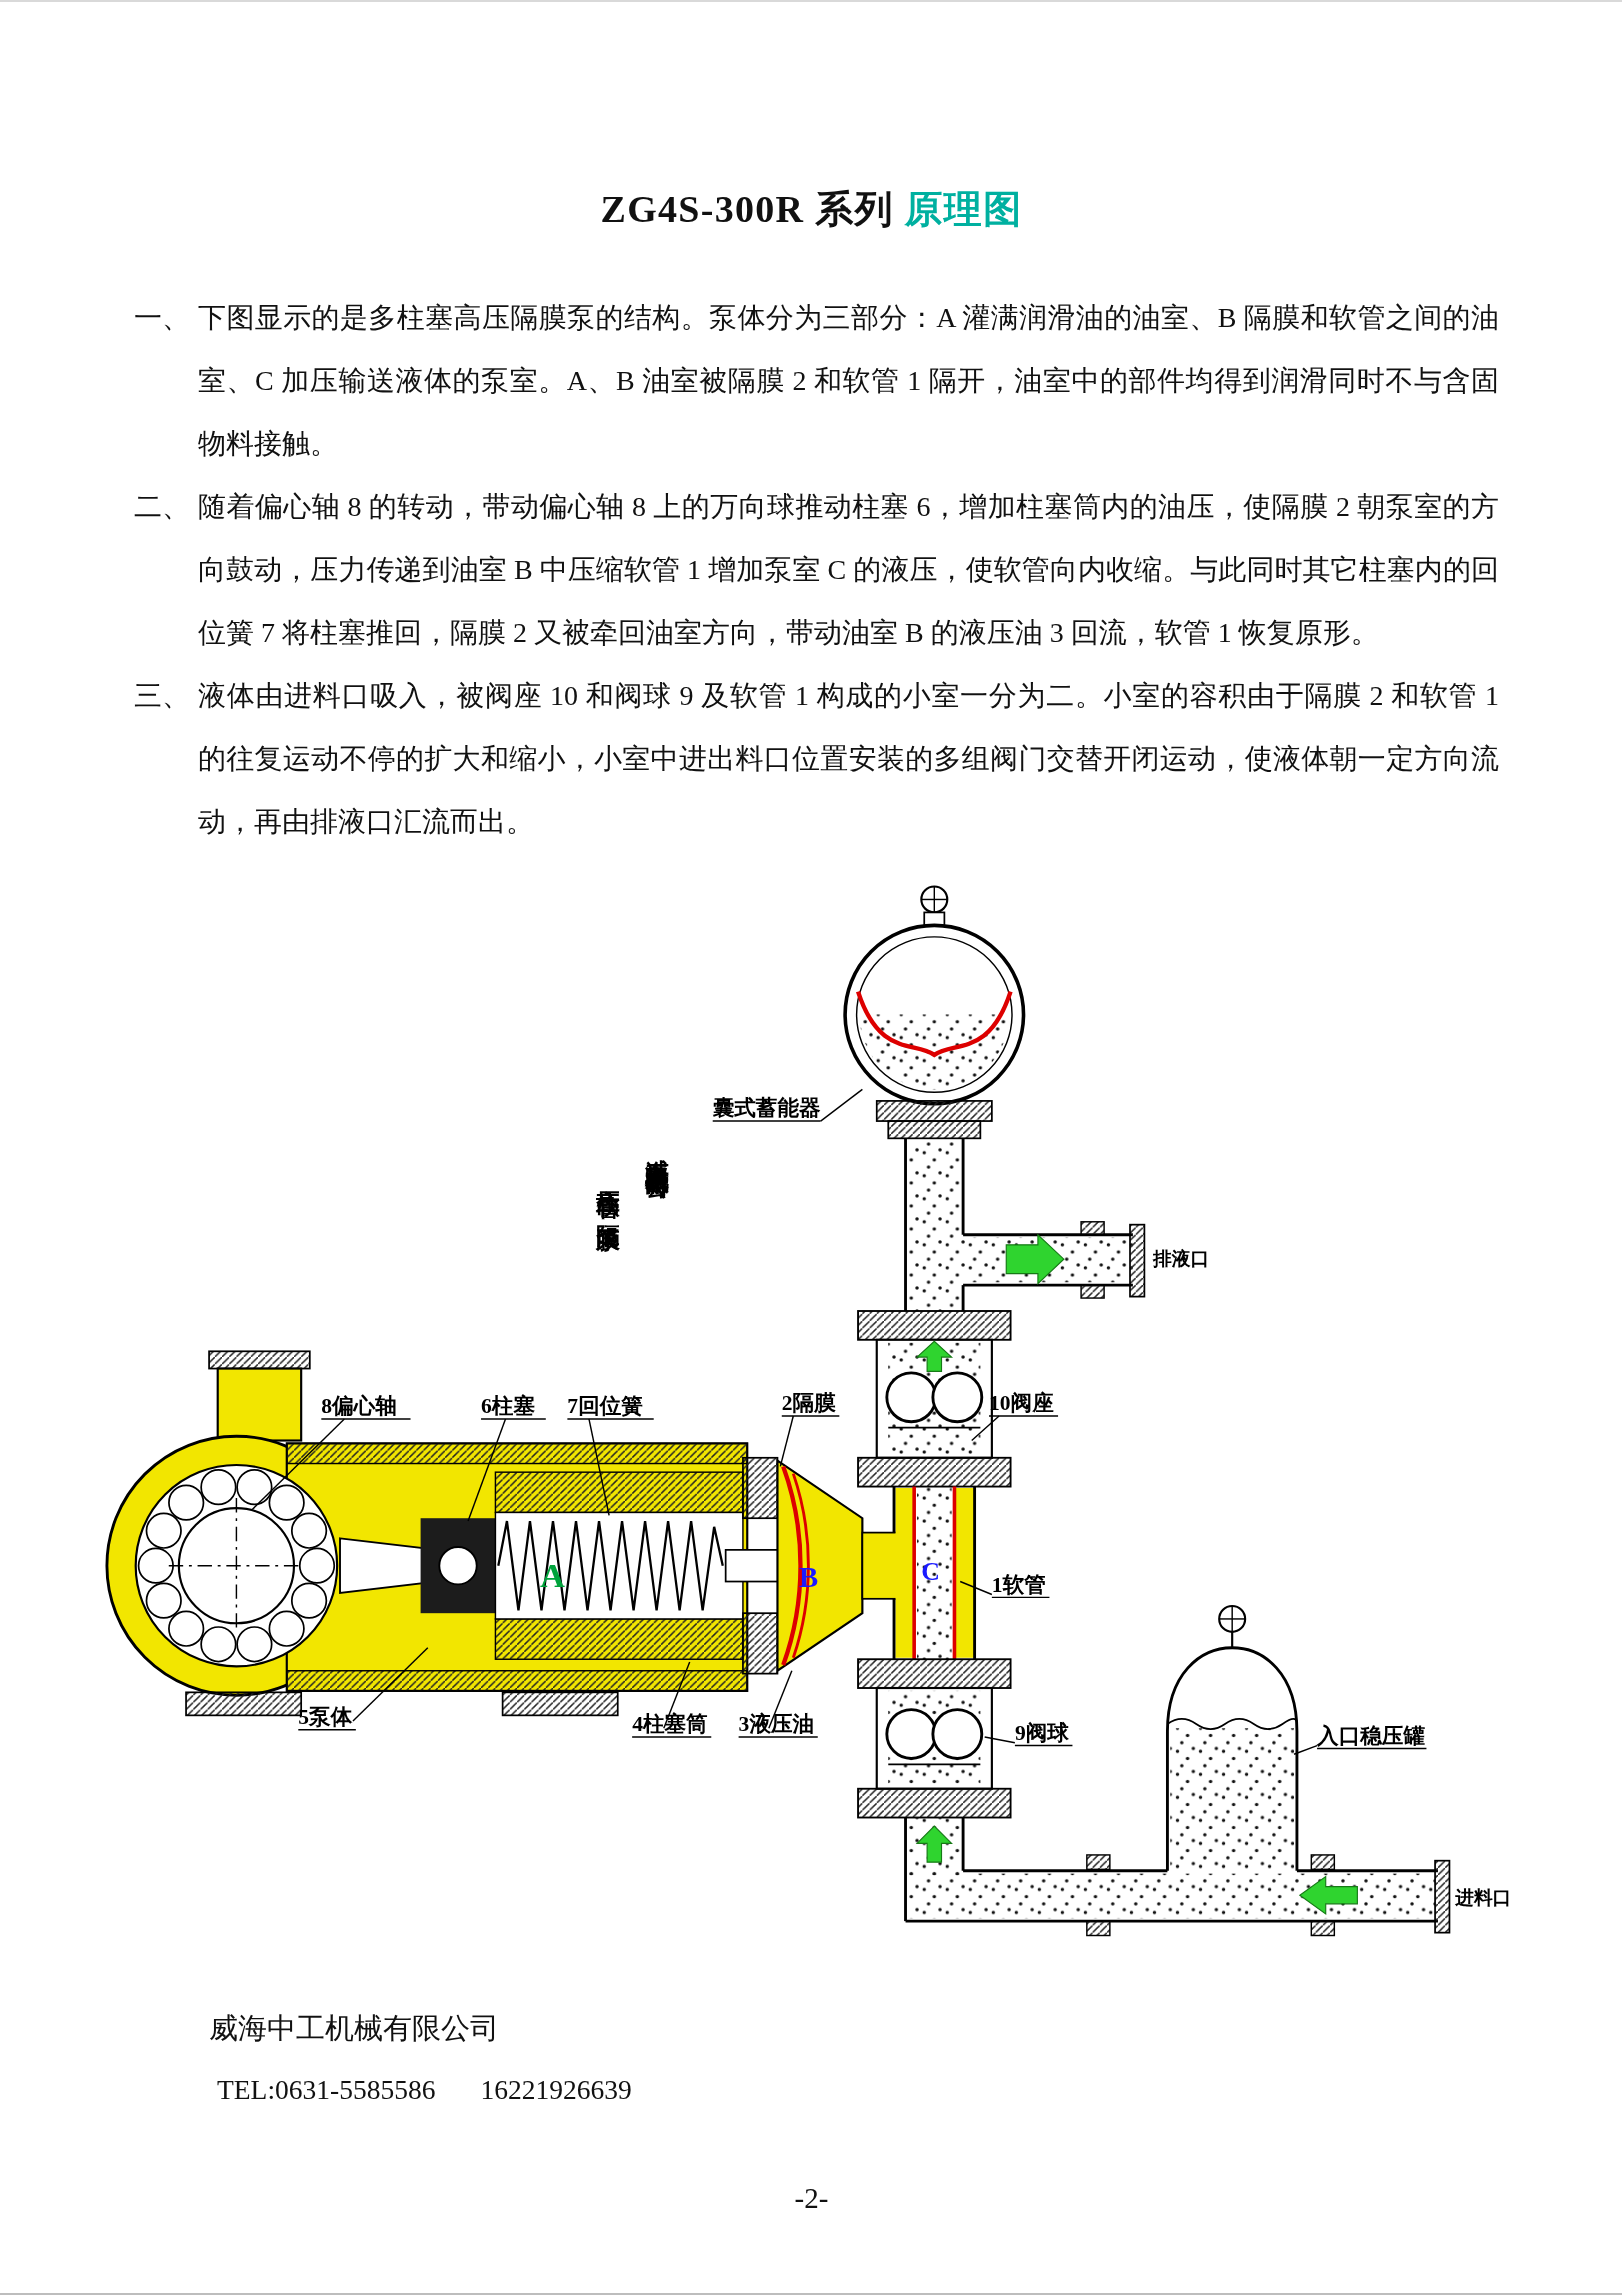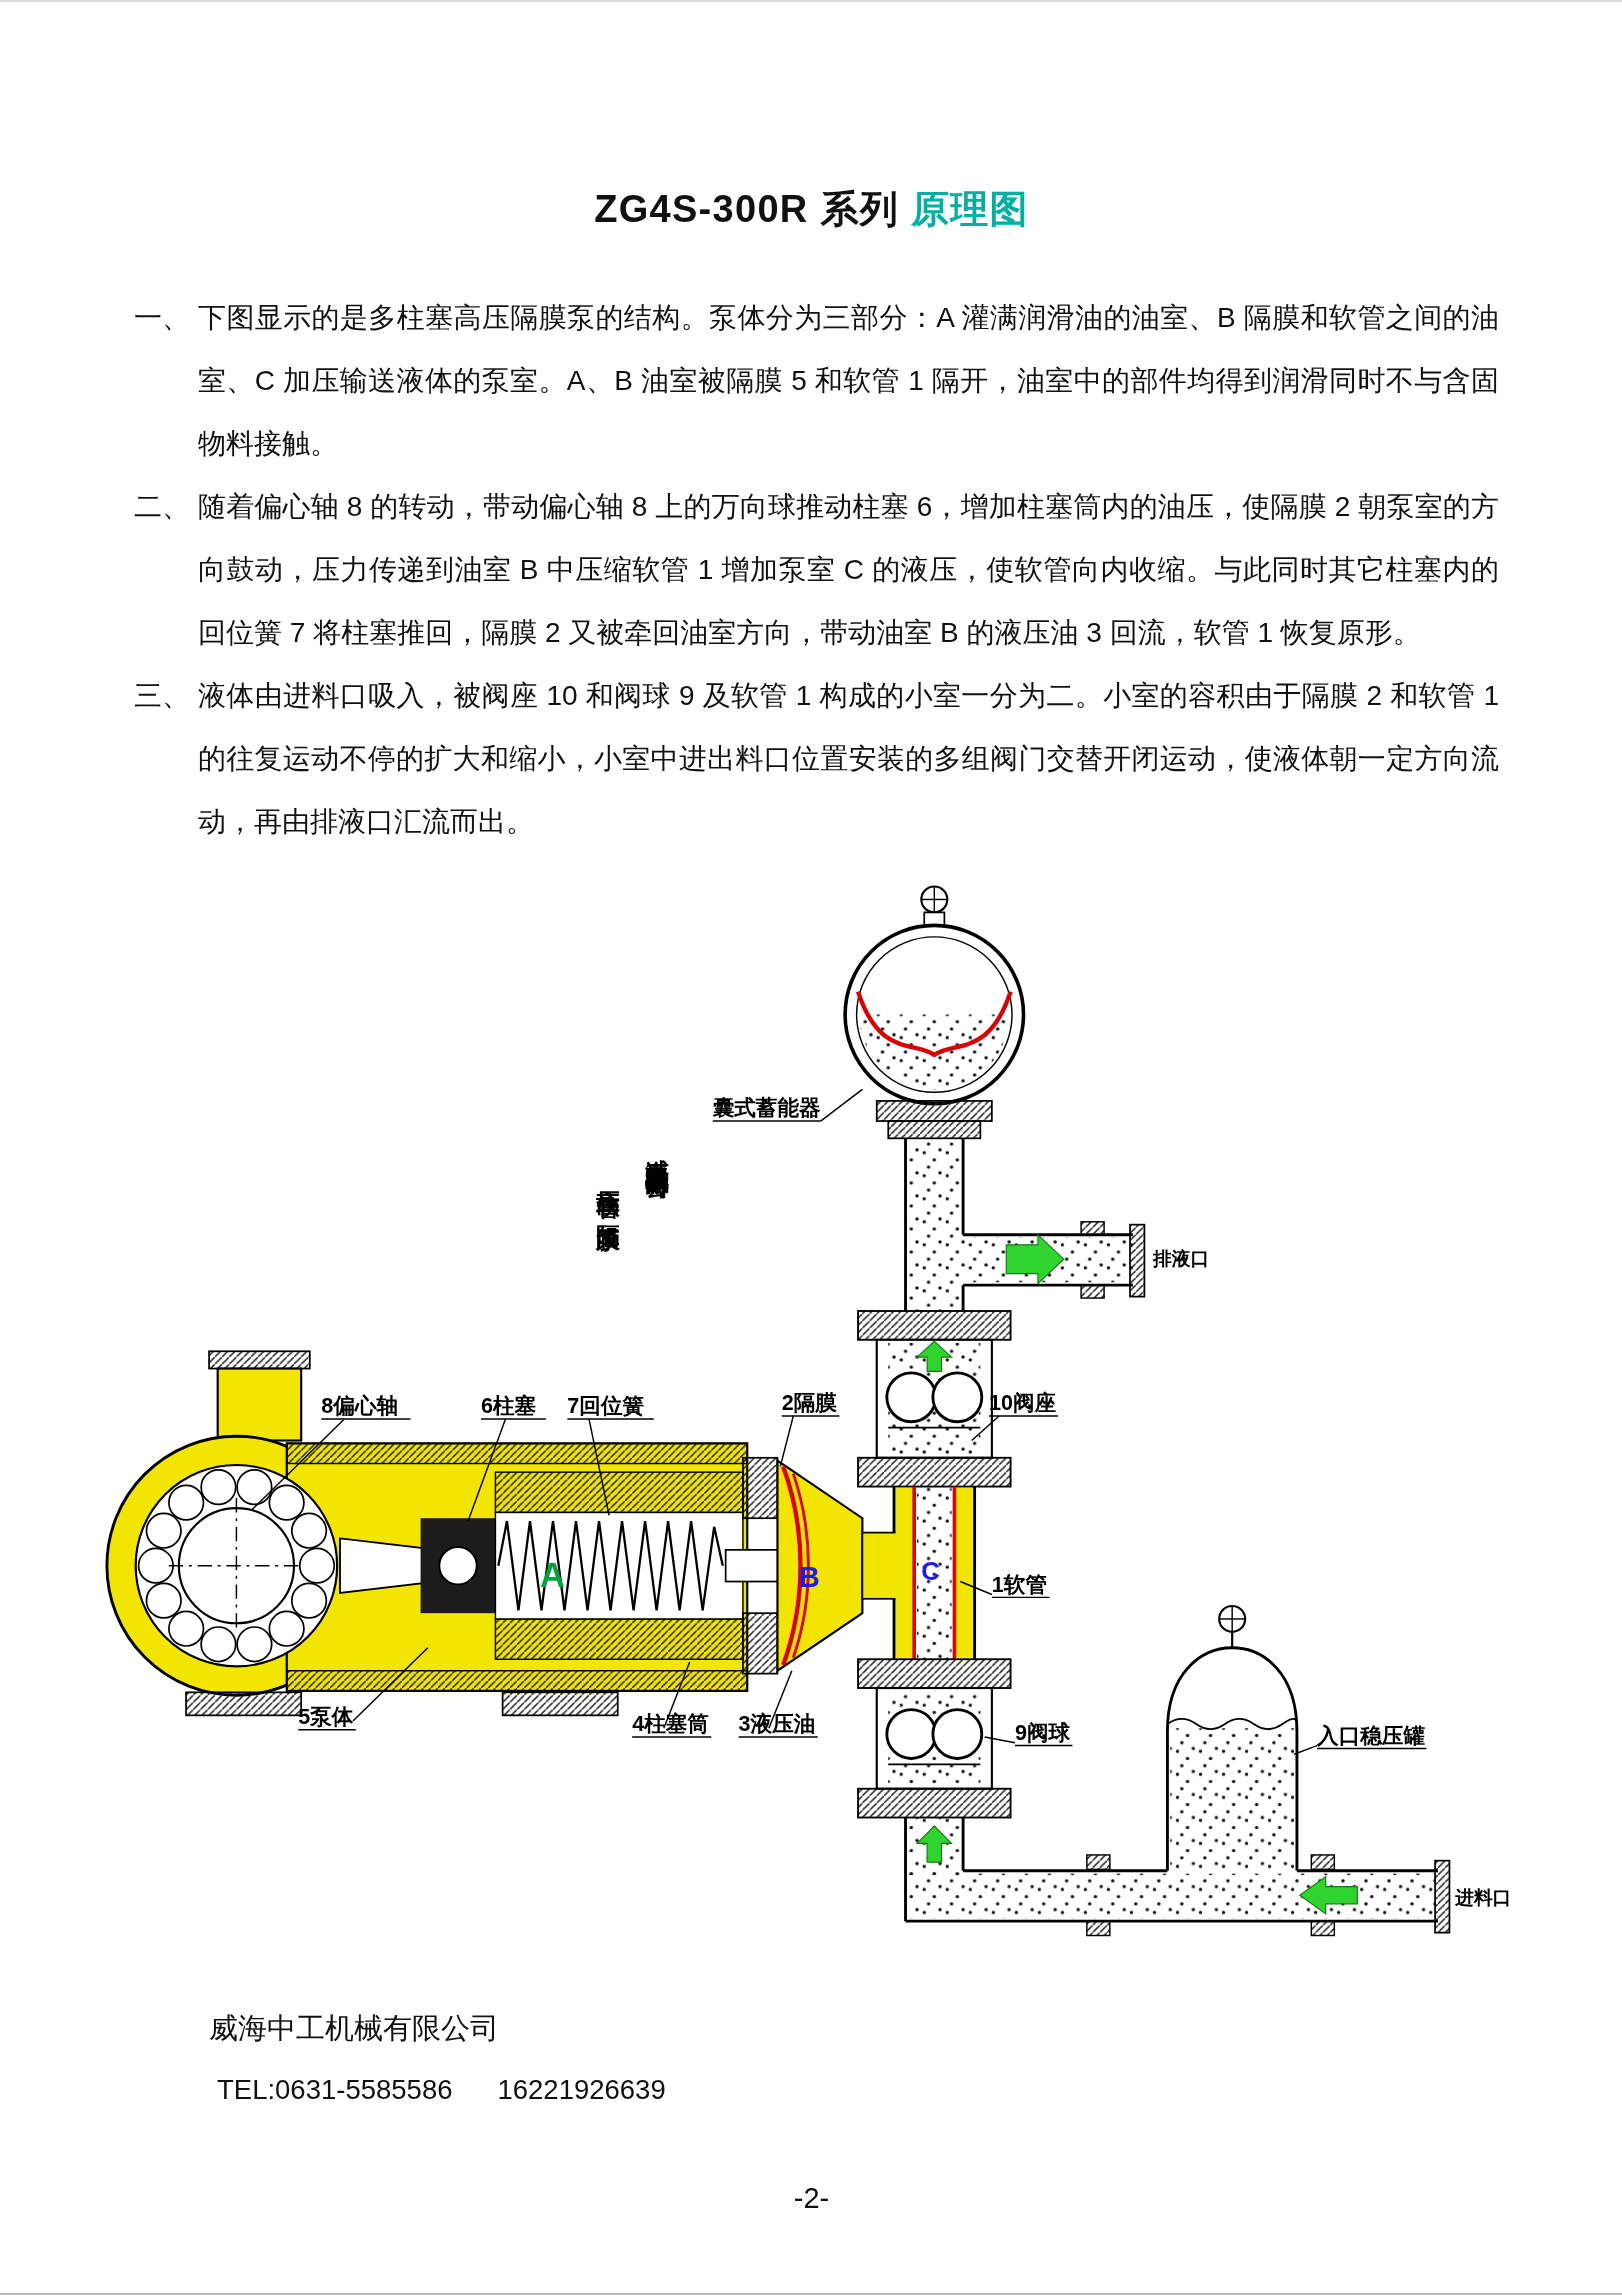--- a/index.html
+++ b/index.html
@@ -1,21 +1,21 @@
 <!DOCTYPE html>
 <html style="font-size:10.5px"><head>
 <meta charset="utf-8">
 <style>
   html,body{margin:0;padding:0;background:#888;}
   .page{
     position:relative;
     width:1623px;height:2295px;
     margin:0 auto;
     background:#ffffff;
-    font-family:Liberation Sans, sans-serif;
+    font-family:Liberation Serif, serif;
     color:#111;
     overflow:hidden;
     border-top:2px solid #d9d9d9;
     border-bottom:2px solid #bdbdbd;
     box-sizing:border-box;
   }
   
   .title{
     margin-top:182px;
     text-align:center;
@@ -76,21 +76,21 @@
 <div class="page">
 
   <div class="title">
     <span>ZG4S-300R 系列</span>
     <span class="accent">原理图</span>
   </div>
 
   <div class="paras">
     <div class="para">
       <span class="marker">一、</span>
-      <span class="ptext">下图显示的是多柱塞高压隔膜泵的结构。泵体分为三部分：A 灌满润滑油的油室、B 隔膜和软管之间的油室、C 加压输送液体的泵室。A、B 油室被隔膜 5 和软管 1 隔开，油室中的部件均得到润滑同时不与含固物料接触。</span>
+      <span class="ptext">下图显示的是多柱塞高压隔膜泵的结构。泵体分为三部分：A 灌满润滑油的油室、B 隔膜和软管之间的油室、C 加压输送液体的泵室。A、B 油室被隔膜 2 和软管 1 隔开，油室中的部件均得到润滑同时不与含固物料接触。</span>
     </div>
     <div class="para">
       <span class="marker">二、</span>
       <span class="ptext">随着偏心轴 8 的转动，带动偏心轴 8 上的万向球推动柱塞 6，增加柱塞筒内的油压，使隔膜 2 朝泵室的方向鼓动，压力传递到油室 B 中压缩软管 1 增加泵室 C 的液压，使软管向内收缩。与此同时其它柱塞内的回位簧 7 将柱塞推回，隔膜 2 又被牵回油室方向，带动油室 B 的液压油 3 回流，软管 1 恢复原形。</span>
     </div>
     <div class="para">
       <span class="marker">三、</span>
       <span class="ptext">液体由进料口吸入，被阀座 10 和阀球 9 及软管 1 构成的小室一分为二。小室的容积由于隔膜 2 和软管 1 的往复运动不停的扩大和缩小，小室中进出料口位置安装的多组阀门交替开闭运动，使液体朝一定方向流动，再由排液口汇流而出。</span>
     </div>
   </div>

